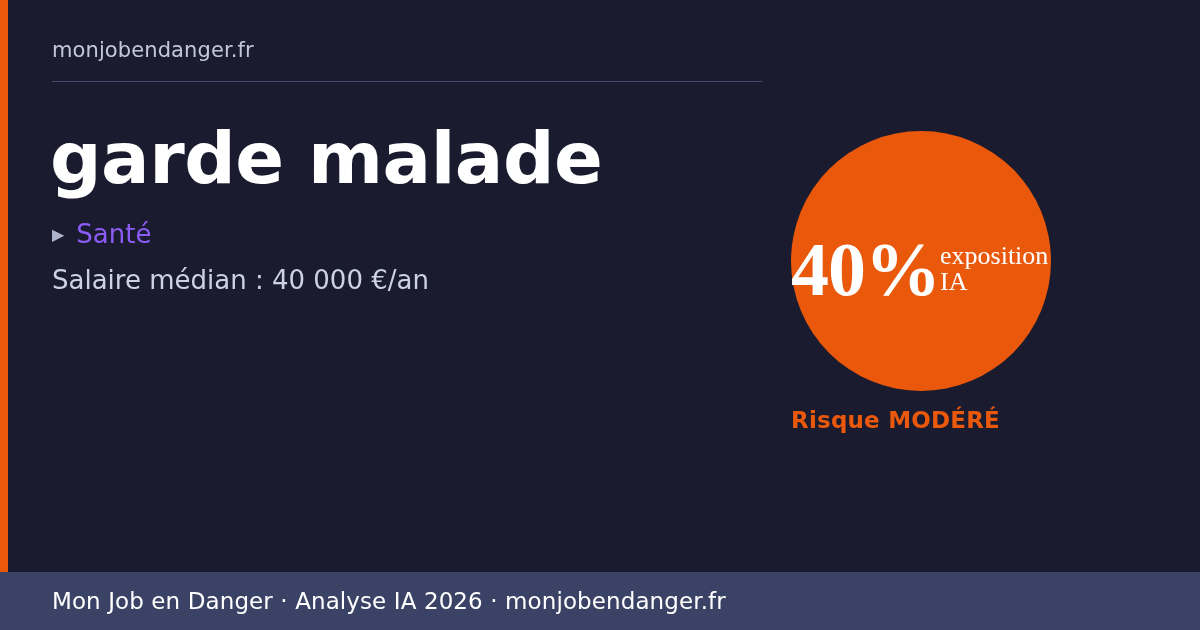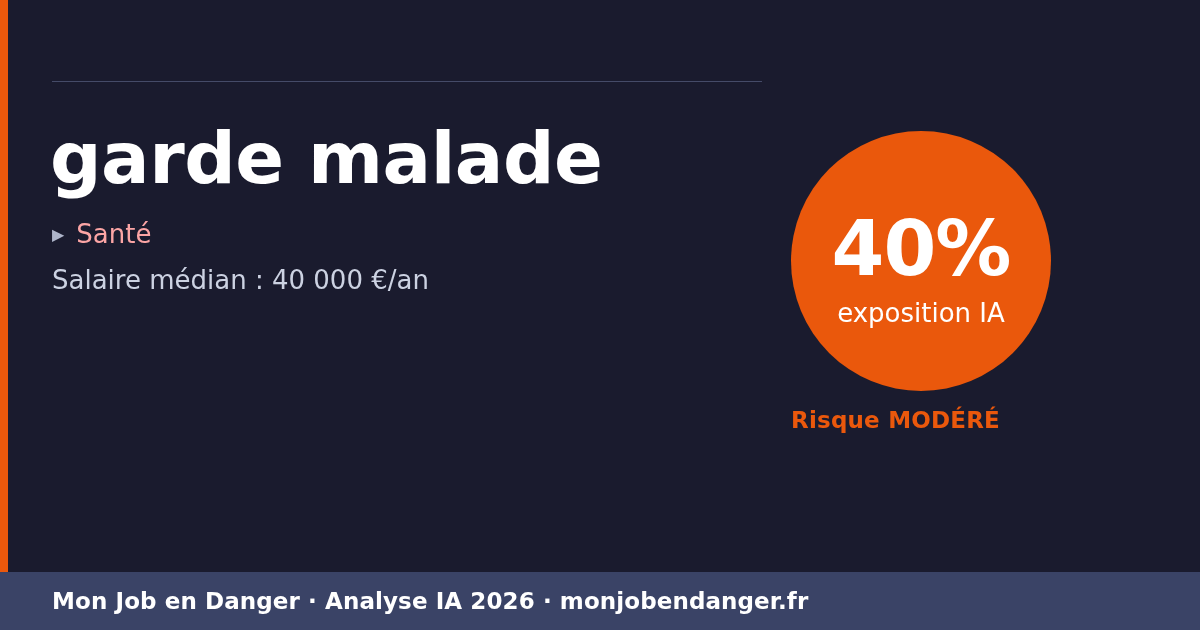--- a/index.html
+++ b/index.html
@@ -82,21 +82,21 @@
   .category-icon {
     font-size: 16px;
     color: #aeb5ca;
     line-height: 1;
     display: inline-block;
     transform: translateY(1px);
   }
   .category-label {
     font-size: 26px;
     font-weight: 400;
-    color: #fca5a5;
+    color: #8b5cf6;
     line-height: 1;
   }
 
   .salary-line {
     position: absolute;
     left: 52px;
     top: 267px;
     font-size: 26px;
     font-weight: 400;
     color: #ccd2e2;
@@ -110,24 +110,24 @@
     left: 791px;
     top: 131px;
     width: 260px;
   }
   .exposure-circle {
     width: 260px;
     height: 260px;
     border-radius: 50%;
     background: #ea580c;
     display: flex;
-    flex-direction: column;
     align-items: center;
     justify-content: center;
     box-sizing: border-box;
+    font-family: Liberation Serif, serif;
   }
   .exposure-value {
     font-size: 76px;
     font-weight: 700;
     color: #ffffff;
     line-height: 0.92;
     letter-spacing: -1px;
     margin-top: 18px;
   }
   .exposure-caption {
@@ -159,33 +159,36 @@
     width: 1200px;
     height: 58px;
     background: #3a4366;
     display: flex;
     align-items: center;
     padding-left: 52px;
     box-sizing: border-box;
   }
   .footer-text {
     font-size: 23px;
-    font-weight: 700;
+    font-weight: 400;
     color: #ffffff;
     line-height: 1;
     letter-spacing: 0.1px;
   }
 </style>
 </head>
 <body>
 
 <div class="card">
 
   <div class="accent-stripe"></div>
 
+  <div class="site-header">
+    <div class="site-domain">monjobendanger.fr</div>
+  </div>
   <div class="header-rule"></div>
 
   <div class="job-title">garde malade</div>
 
   <div class="category-row">
     <span class="category-icon">▶</span>
     <span class="category-label">Santé</span>
   </div>
 
   <div class="salary-line">Salaire médian : 40 000 €/an</div>

